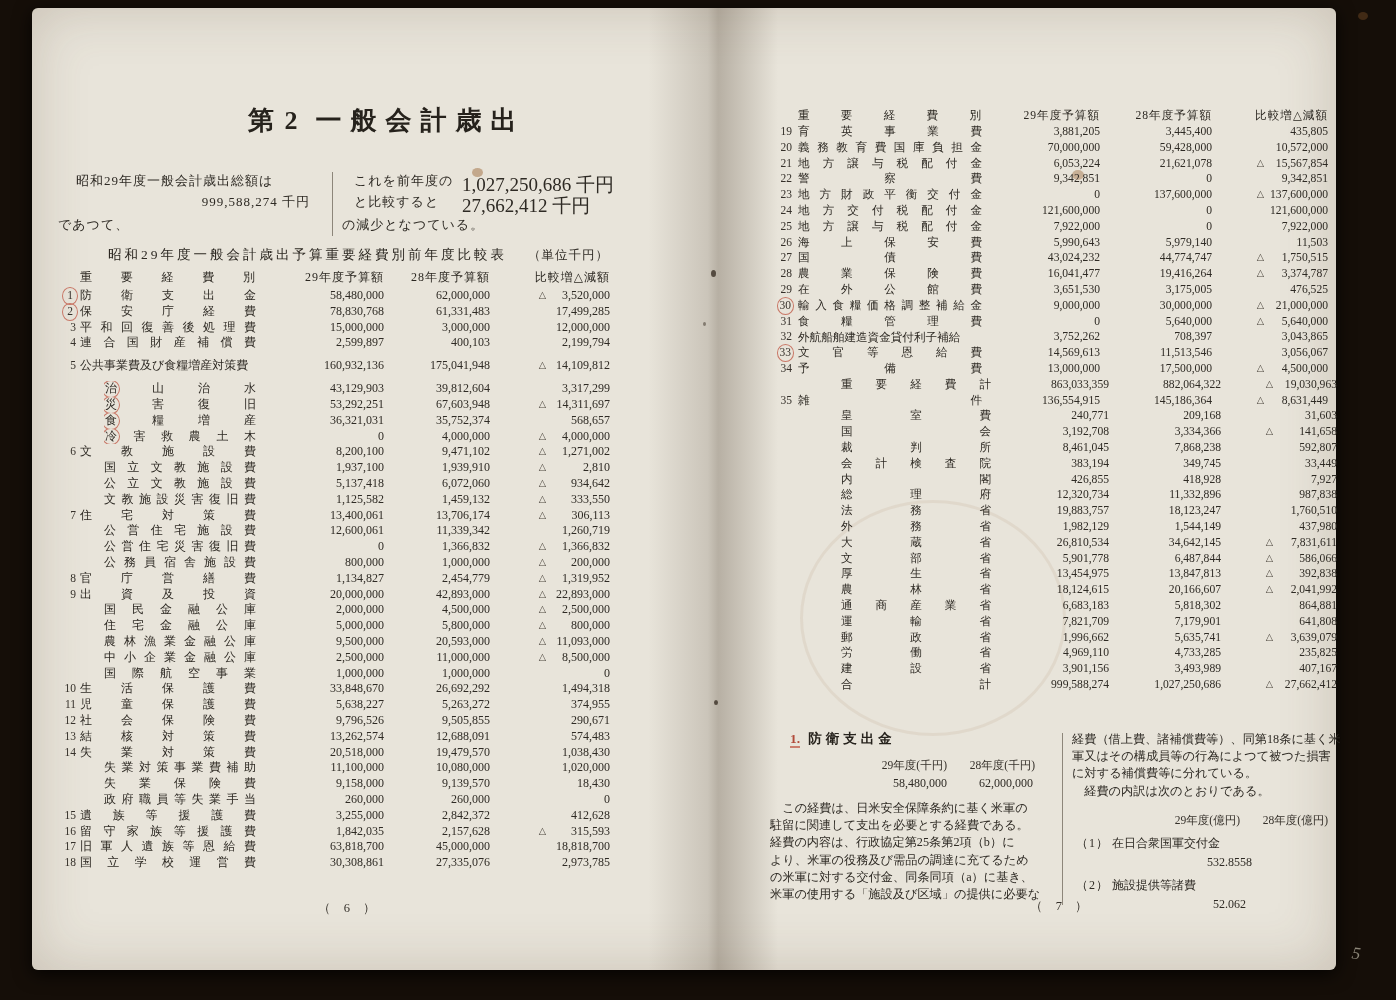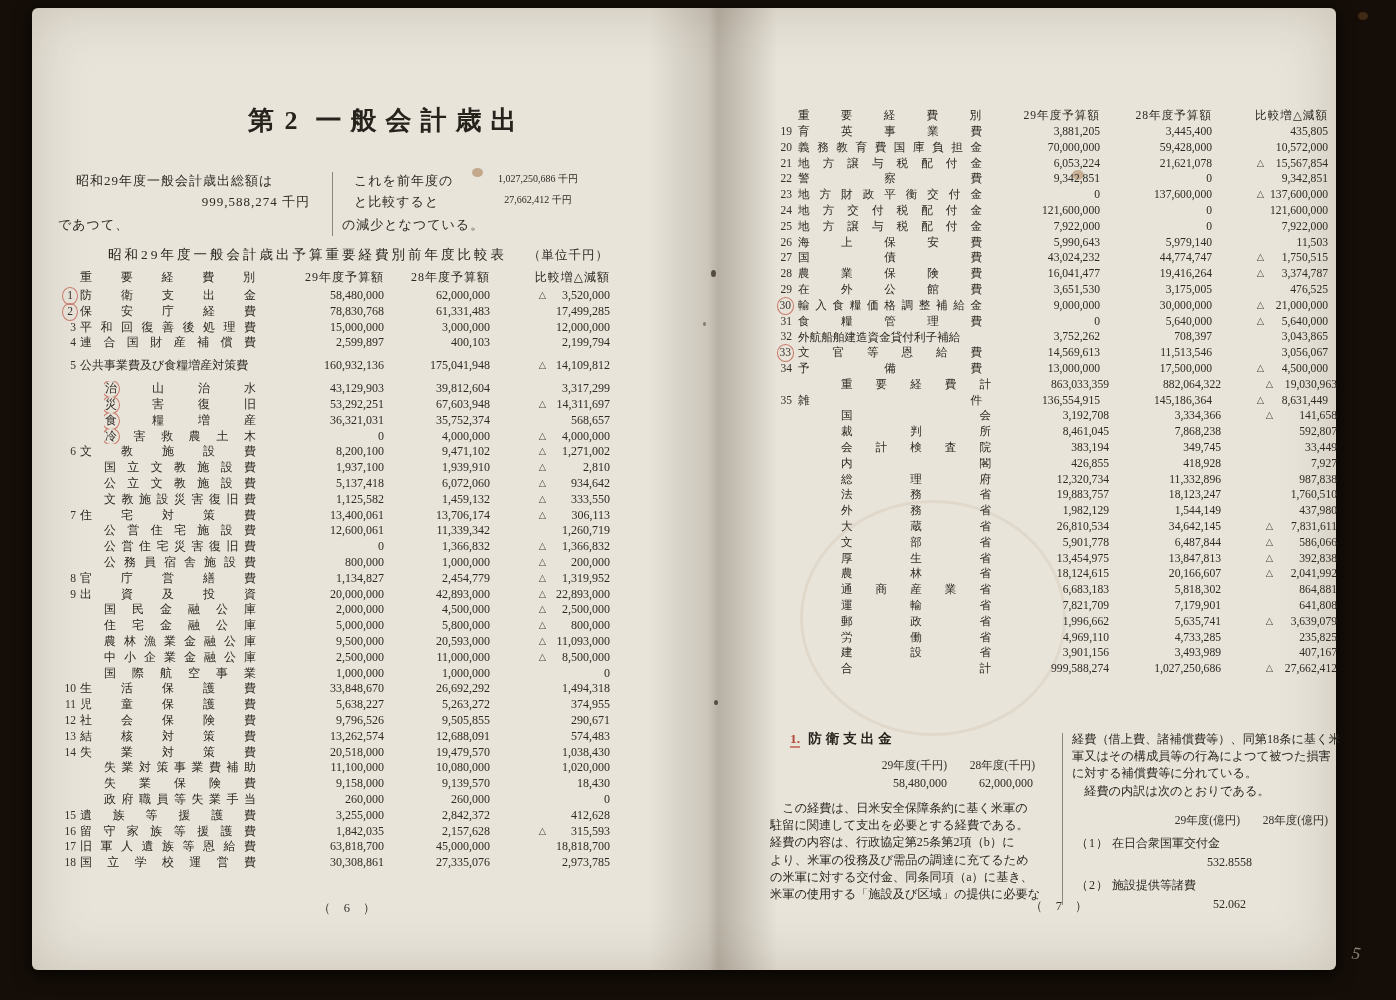--- a/index.html
+++ b/index.html
@@ -29,21 +29,21 @@
     position:absolute;left:1352px;top:944px;color:#8d8779;font-size:17px;
     font-style:italic;transform:rotate(8deg);
   }
 
   
   #page-title{position:absolute;left:248px;top:103px;font-weight:bold;font-size:26px;letter-spacing:2px;color:#26221c;}
   #page-title .t2{letter-spacing:9px;margin-left:16px;}
   .intro-line{position:absolute;font-size:13px;letter-spacing:1px;white-space:nowrap;}
   #intro-amount1{width:232px;text-align:right;}
   .vrule{position:absolute;width:1px;background:#8d867a;}
-  .amt{position:absolute;font-size:10px;text-align:center;white-space:nowrap;}
+  .amt{position:absolute;font-size:19px;text-align:left;white-space:nowrap;}
 
   #table-caption{position:absolute;left:108px;top:246px;font-size:13.5px;letter-spacing:3px;white-space:nowrap;color:#2b2721;}
   #unit-note{position:absolute;left:528px;top:247px;font-size:12.5px;letter-spacing:1px;}
 
   
   .trow{display:flex;height:15.8px;line-height:15.8px;font-size:12px;white-space:nowrap;}
   .trow.wrap{height:30px;align-items:center;}
   .rno{width:16px;text-align:right;flex:none;font-size:11.5px;color:#35302a;}
   .lbl{width:176px;margin-left:4px;flex:none;text-align:justify;text-align-last:justify;color:#2e2a24;overflow:hidden;}
   .lbl.sub{width:152px;margin-left:28px;}
@@ -684,20 +684,30 @@
         <span class="lbl">雑件</span>
         <span class="v29">136,554,915</span>
         <span class="v28">145,186,364</span>
         <span class="diff">
           <span class="tri">△</span>
           <span class="dnum">8,631,449</span>
         </span>
       </div>
       <div class="trow">
         <span class="rno"></span>
+        <span class="lbl sub">皇室費</span>
+        <span class="v29">240,771</span>
+        <span class="v28">209,168</span>
+        <span class="diff">
+          <span class="tri"></span>
+          <span class="dnum">31,603</span>
+        </span>
+      </div>
+      <div class="trow">
+        <span class="rno"></span>
         <span class="lbl sub">国会</span>
         <span class="v29">3,192,708</span>
         <span class="v28">3,334,366</span>
         <span class="diff">
           <span class="tri">△</span>
           <span class="dnum">141,658</span>
         </span>
       </div>
       <div class="trow">
         <span class="rno"></span>

